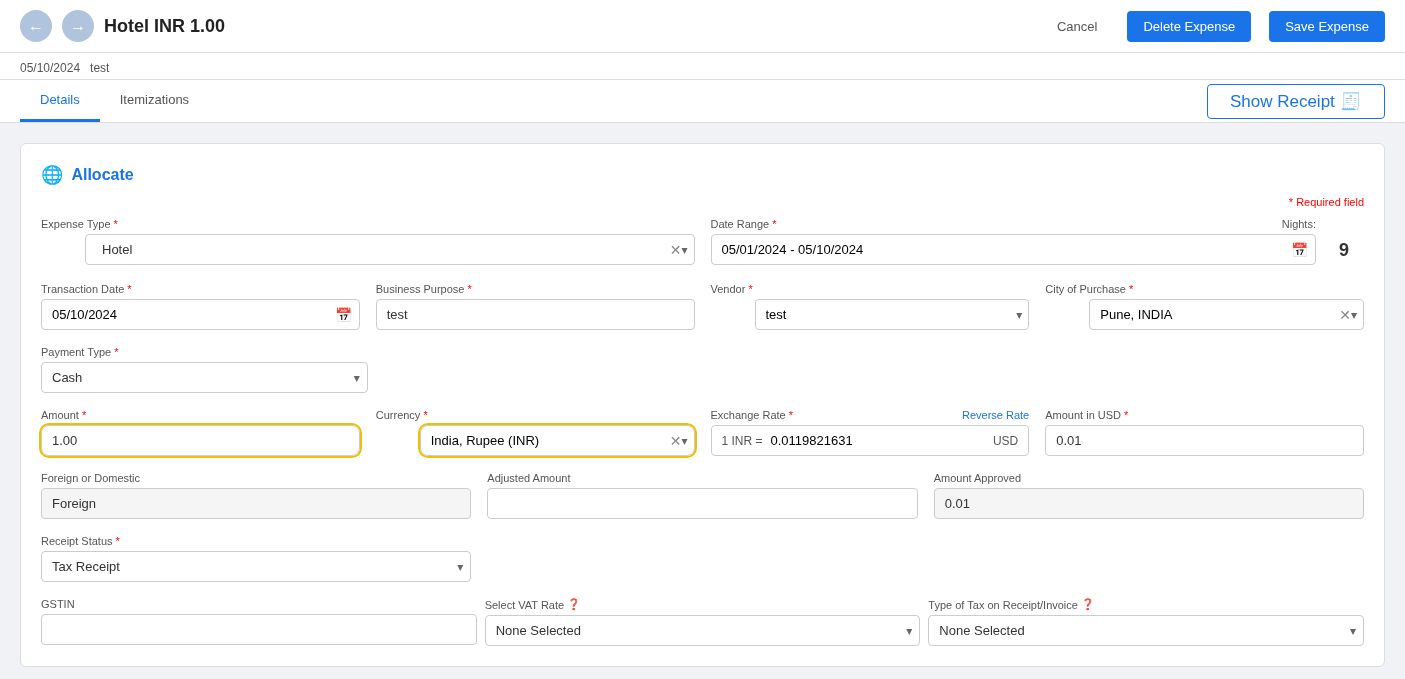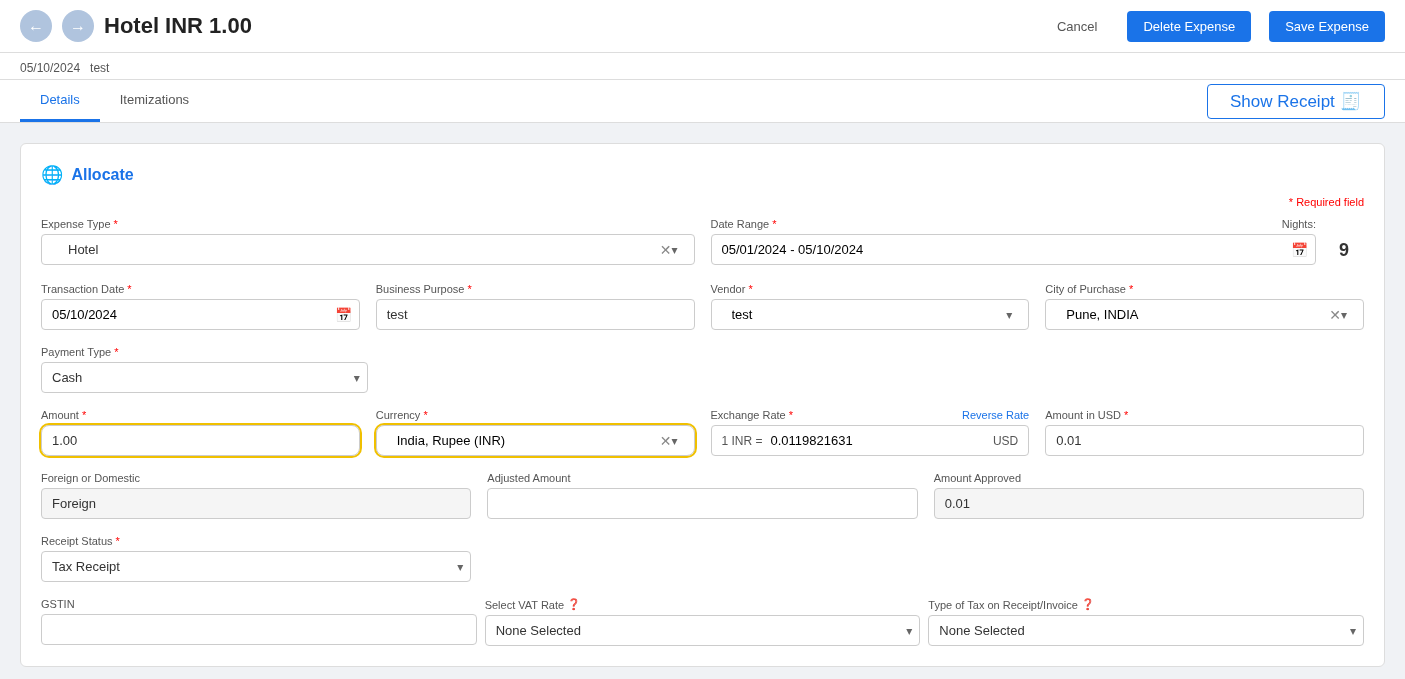--- a/index.html
+++ b/index.html
@@ -7,21 +7,21 @@
 
     .top-bar {
       display: flex; align-items: center; justify-content: space-between;
       background: #fff; padding: 10px 20px; border-bottom: 1px solid #ddd;
     }
     .top-bar-left { display: flex; align-items: center; gap: 10px; }
     .nav-btn {
       background: #b0c4de; border: none; border-radius: 50%; width: 32px; height: 32px;
       cursor: pointer; font-size: 16px; color: #fff; display: flex; align-items: center; justify-content: center;
     }
-    .page-title { font-size: 22px; font-weight: bold; color: #222; }
+    .page-title { font-size: 18px; font-weight: bold; color: #222; }
     .top-bar-right { display: flex; gap: 18px; align-items: center; }
     .btn-cancel { background: none; border: none; color: #555; cursor: pointer; font-size: 13px; padding: 6px 12px; }
     .btn-delete {
       background: #1a73e8; color: #fff; border: none; border-radius: 4px;
       padding: 8px 16px; cursor: pointer; font-size: 13px;
     }
     .btn-save {
       background: #1a73e8; color: #fff; border: none; border-radius: 4px;
       padding: 8px 16px; cursor: pointer; font-size: 13px;
     }
@@ -82,21 +82,21 @@
     }
     .field-input-wrapper input {
       border: none; outline: none; flex: 1; padding: 7px 4px; font-size: 13px;
     }
     .field-input-wrapper .icon-btn {
       background: none; border: none; cursor: pointer; color: #888; font-size: 14px;
     }
 
     .select-wrapper {
       display: flex; align-items: center; border: 1px solid #ccc;
-      border-radius: 4px; background: #fff; padding: 0 16px;
+      border-radius: 4px; background: #fff; padding: 0 6px; margin-left: 44px;
     }
     .select-wrapper .chevron { color: #666; font-size: 12px; pointer-events: none; }
     .select-wrapper .clear-btn { background: none; border: none; cursor: pointer; color: #888; font-size: 14px; }
 
     .highlight-yellow { outline: 2px solid #f0c000; border-radius: 8px; }
     .exchange-header { display: flex; justify-content: space-between; align-items: center; }
     .reverse-rate { color: #1a73e8; font-size: 11px; cursor: pointer; }
 
     .exchange-input-row {
       display: flex; align-items: center; border: 1px solid #ccc;

